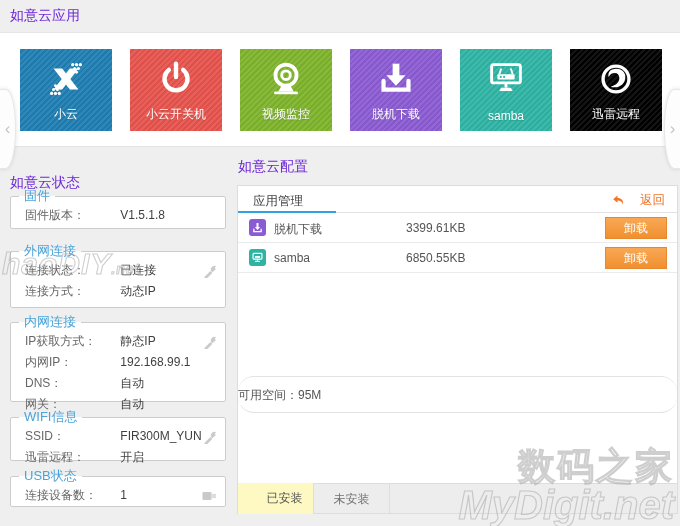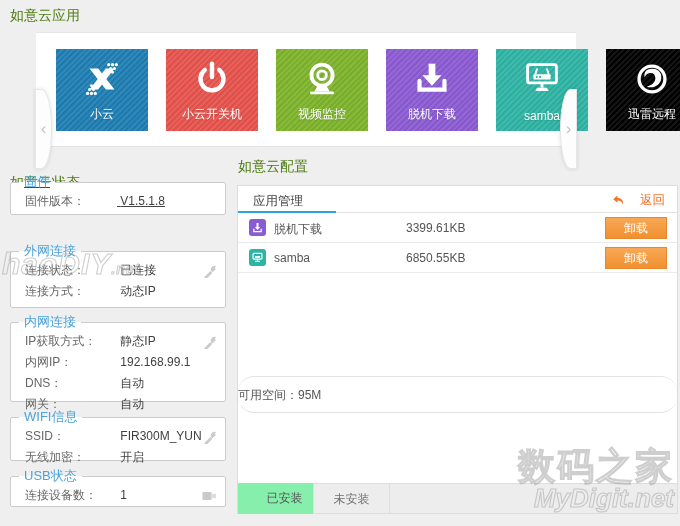--- a/index.html
+++ b/index.html
@@ -4,27 +4,27 @@
 <style>
   * { margin:0; padding:0; box-sizing:border-box; }
   html,body { width:680px; height:526px; }
   body {
     position:relative;
     background:#efefef;
     font-family:"Liberation Sans","DejaVu Sans",sans-serif;
     font-size:12px; color:#444;
     overflow:hidden;
   }
-  .sec-title { position:absolute; font-size:14px; color:#4d7c0f; }
+  .sec-title { position:absolute; font-size:14px; color:#6d28d9; }
 
   
   #apps-title { left:10px; top:7px; }
   #carousel {
-    position:absolute; left:0; top:32px; width:540px; height:115px;
-    background:#fff; border-top:1px solid #e6e6e6; border-bottom:1px solid #e3e3e3;margin-left:36px;
+    position:absolute; left:0; top:32px; width:680px; height:115px;
+    background:#fff; border-top:1px solid #e6e6e6; border-bottom:1px solid #e3e3e3;
   }
   #tiles { position:absolute; left:20px; top:16px; display:flex; gap:18px; }
   .tile {
     position:relative; width:92px; height:82px; cursor:pointer;
     display:flex; flex-direction:column; align-items:center; overflow:hidden;
   }
   .tile::before {
     content:""; position:absolute; inset:0;
     background:repeating-linear-gradient(135deg, rgba(255,255,255,.08) 0 2px, rgba(0,0,0,.03) 2px 4px);
     pointer-events:none;
@@ -49,21 +49,21 @@
     position:absolute; left:10px; width:216px;
     background:#fff; border:1px solid #ccc; border-radius:2px;
   }
   legend { font-size:13px; color:#4aa4da; margin-left:8px; padding:0 5px; }
   .frow { padding:2px 0 2px 14px; line-height:17px; white-space:nowrap; }
   .flabel { display:inline-block; width:92px; color:#666; }
   .fvalue { color:#3f3f3f; }
   .tool-icon { position:absolute; right:8px; top:4px; width:14px; height:14px; cursor:pointer; }
   .usb-icon  { position:absolute; right:8px; top:5px; width:15px; height:12px; }
 
-  #fs-firmware { top:173px; height:42px;text-decoration:underline; }
+  #fs-firmware { top:187px; height:42px; }
   #fs-wan      { top:242px; height:66px; }
   #fs-lan      { top:313px; height:89px; }
   #fs-wifi     { top:408px; height:53px; }
   #fs-usb      { top:467px; height:40px; }
 
   
   #config-title { left:238px; top:158px; }
   #config-panel {
     position:absolute; left:237px; top:185px; width:441px; height:329px;
     background:#fff; border:1px solid #ddd;
@@ -90,31 +90,31 @@
   #space-row {
     position:absolute; left:0; top:190px; width:100%; height:37px;
     border-top:1px solid #e3e3e3; border-bottom:1px solid #e3e3e3;
     line-height:36px; color:#555;border-radius:16px;
   }
   #bottom-tabs {
     position:absolute; left:0; bottom:0; width:100%; height:30px;
     background:#ededed; border-top:1px solid #ddd; display:flex;
   }
   .btab { width:76px; text-align:center; line-height:30px; font-size:12px; cursor:pointer; }
-  .btab.active { background:#86efac; color:#555; margin-top:-1px; height:31px; line-height:31px; border-right:1px solid #ddd;padding-left:18px; }
+  .btab.active { background:#fef9c3; color:#555; margin-top:-1px; height:31px; line-height:31px; border-right:1px solid #ddd;padding-left:18px; }
   .btab.inactive { background:#ededed; color:#737373; border-right:1px solid #ddd; }
 
   
   .wm { position:absolute; pointer-events:none; color:transparent;
         -webkit-text-stroke:1.1px rgba(165,165,165,.55); font-weight:bold; }
   #wm-left { left:2px; top:247px; font-size:30px; font-style:italic; letter-spacing:1px; }
   #wm-left .wm-sub { font-size:14px; }
   #wm-right { right:6px; top:448px; text-align:right; line-height:1.0; }
   #wm-right .wm-big { font-size:37px; letter-spacing:2px; }
-  #wm-right .wm-it  { font-size:26px; font-style:italic; }
+  #wm-right .wm-it  { font-size:40px; font-style:italic; }
 </style>
 </head>
 <body>
 
 <div class="sec-title" id="apps-title">如意云应用</div>
 
 <div id="carousel">
   <div id="tiles">
 
     <div class="tile" style="background-color: rgb(31, 126, 178);">
@@ -258,21 +258,21 @@
     <g fill="#cbcbcb">
       <rect x="0.5" y="9.8" width="9.5" height="2.8" rx="1.4" transform="rotate(-45 5.25 11.2)"></rect>
       <path d="M13.2 2.1 a3.8 3.8 0 0 0 -5.3 4.6 l1.6 1.6 3.4-3.4 -1.2-1.2 1.5-1.6 z"></path>
     </g>
   </svg>
   <div class="frow">
     <span class="flabel">SSID：</span>
     <span class="fvalue">FIR300M_YUN</span>
   </div>
   <div class="frow">
-    <span class="flabel">无线加密：</span>
+    <span class="flabel">迅雷远程：</span>
     <span class="fvalue">开启</span>
   </div>
 </fieldset>
 
 <fieldset id="fs-usb">
   <legend>USB状态</legend>
   <svg class="usb-icon" viewBox="0 0 15 12">
     <rect x="0.5" y="2" width="9" height="8" rx="1" fill="#c9c9c9"></rect>
     <rect x="9.5" y="3.8" width="4.5" height="4.4" fill="#dedede"></rect>
   </svg>

